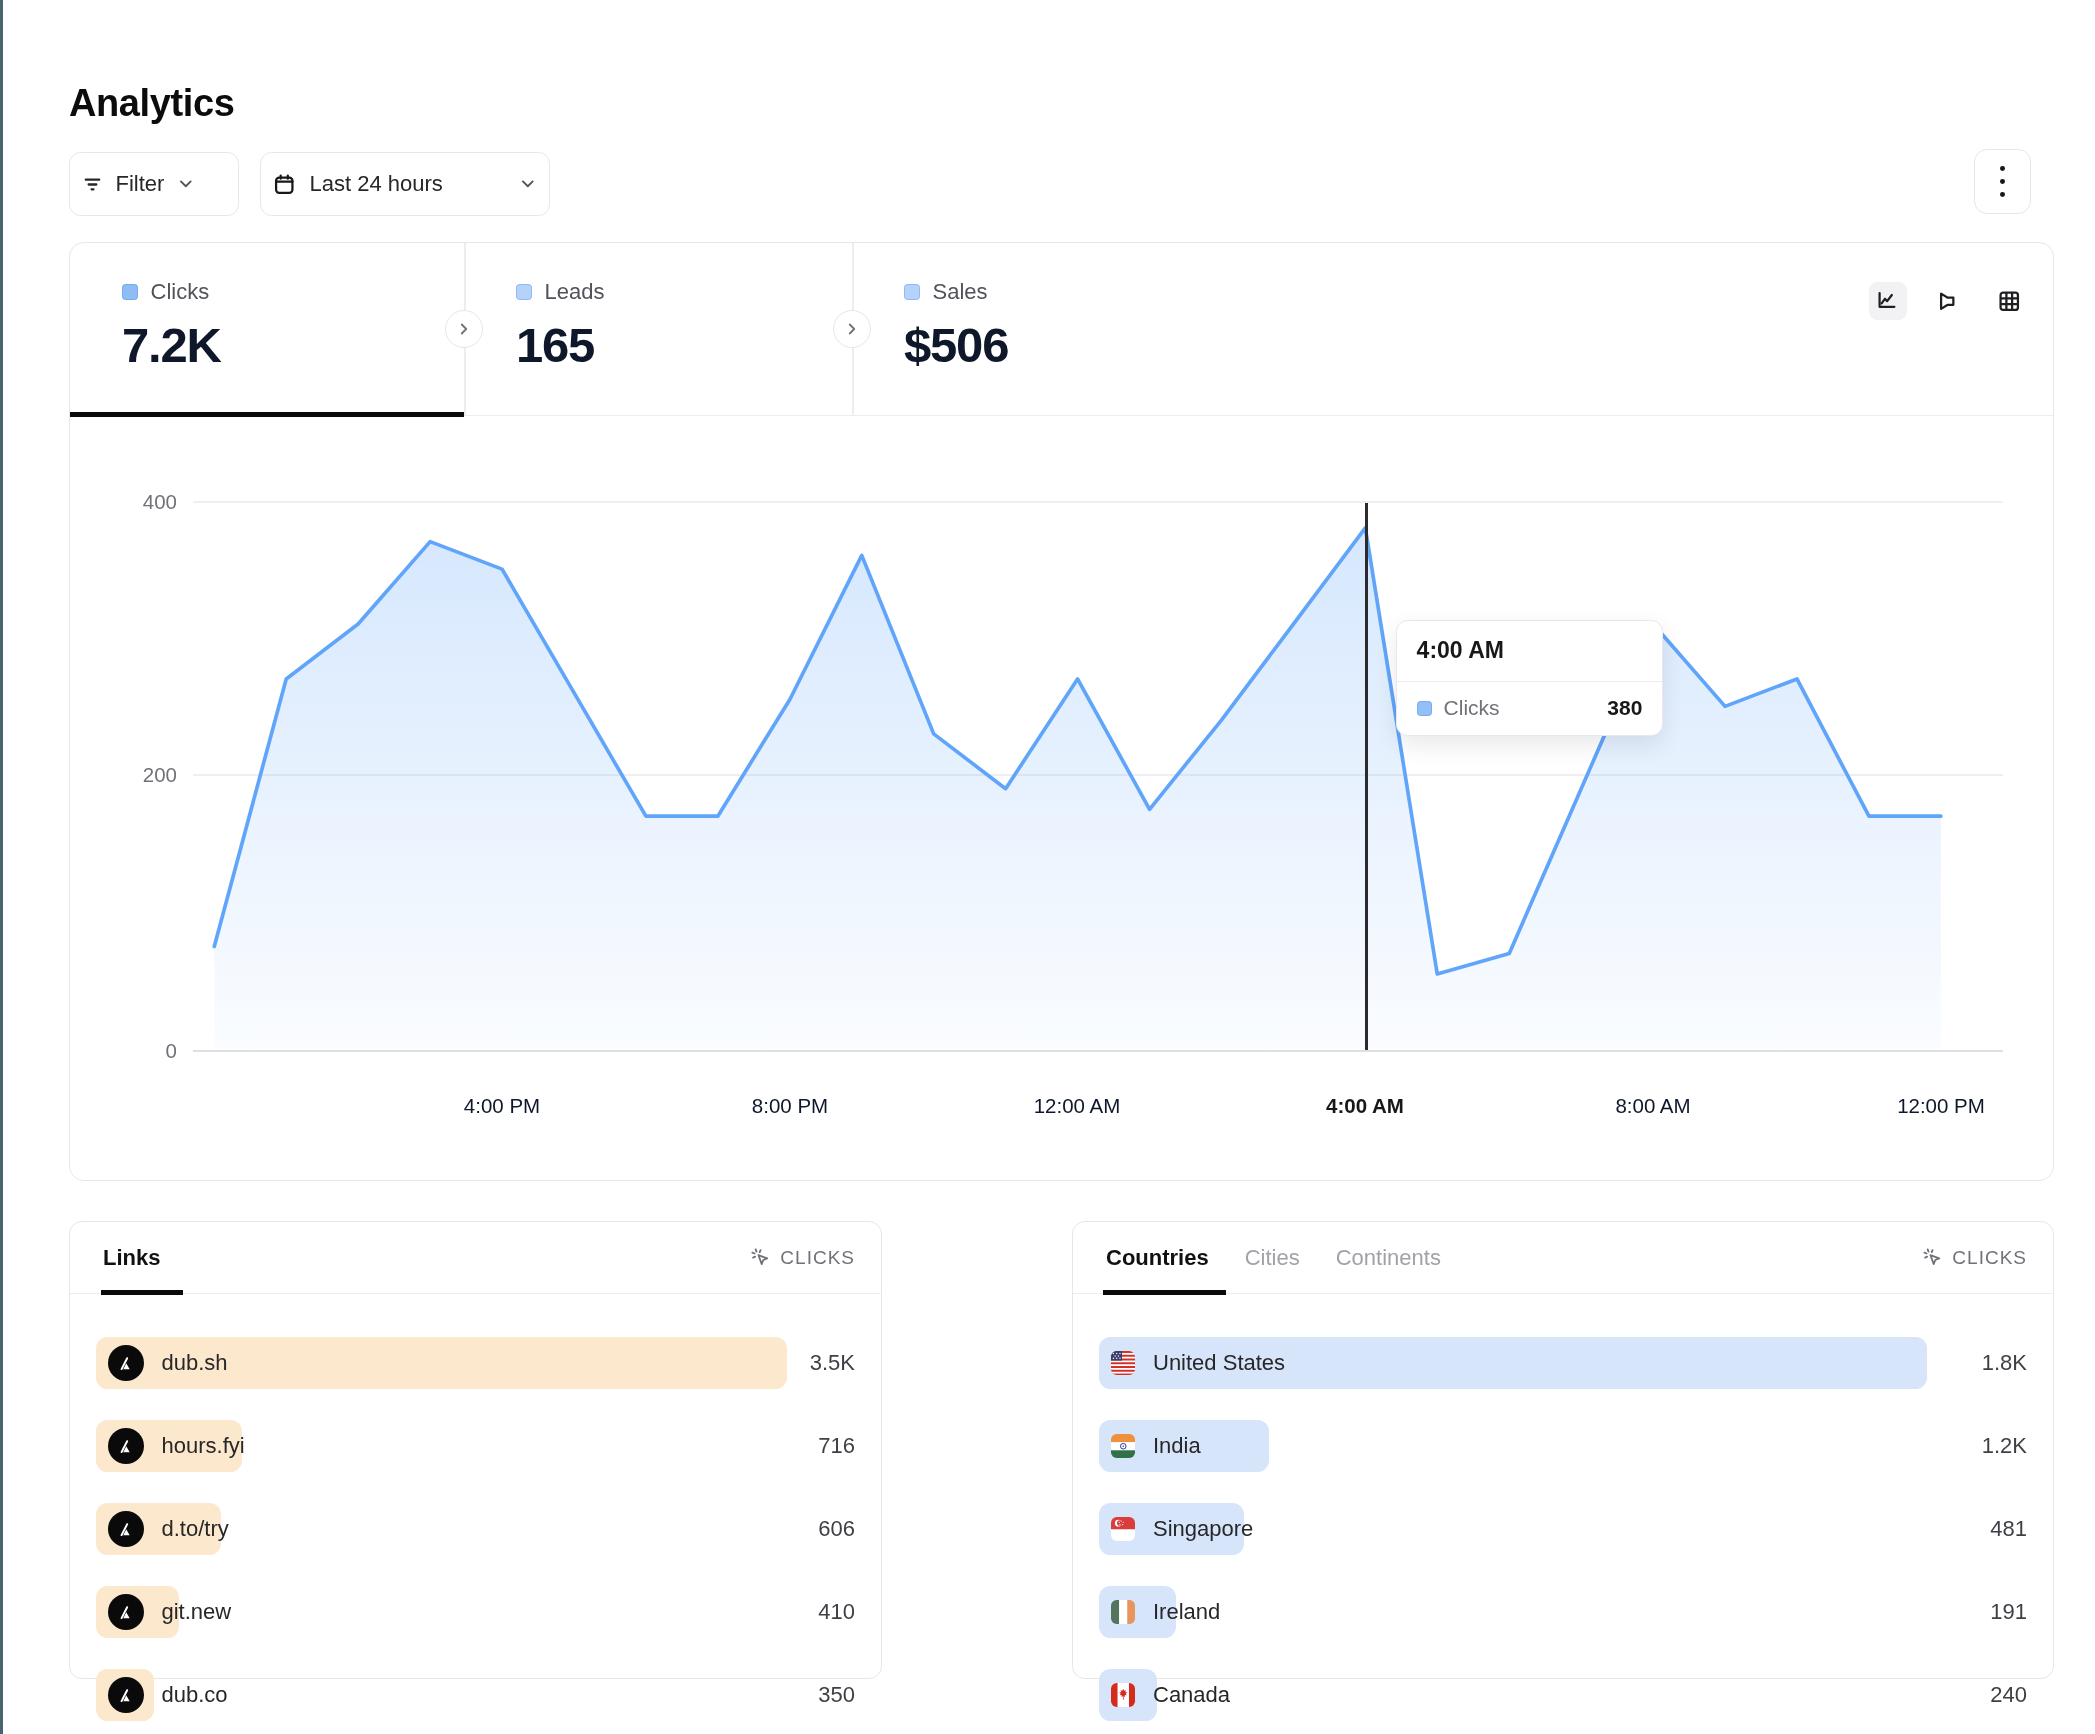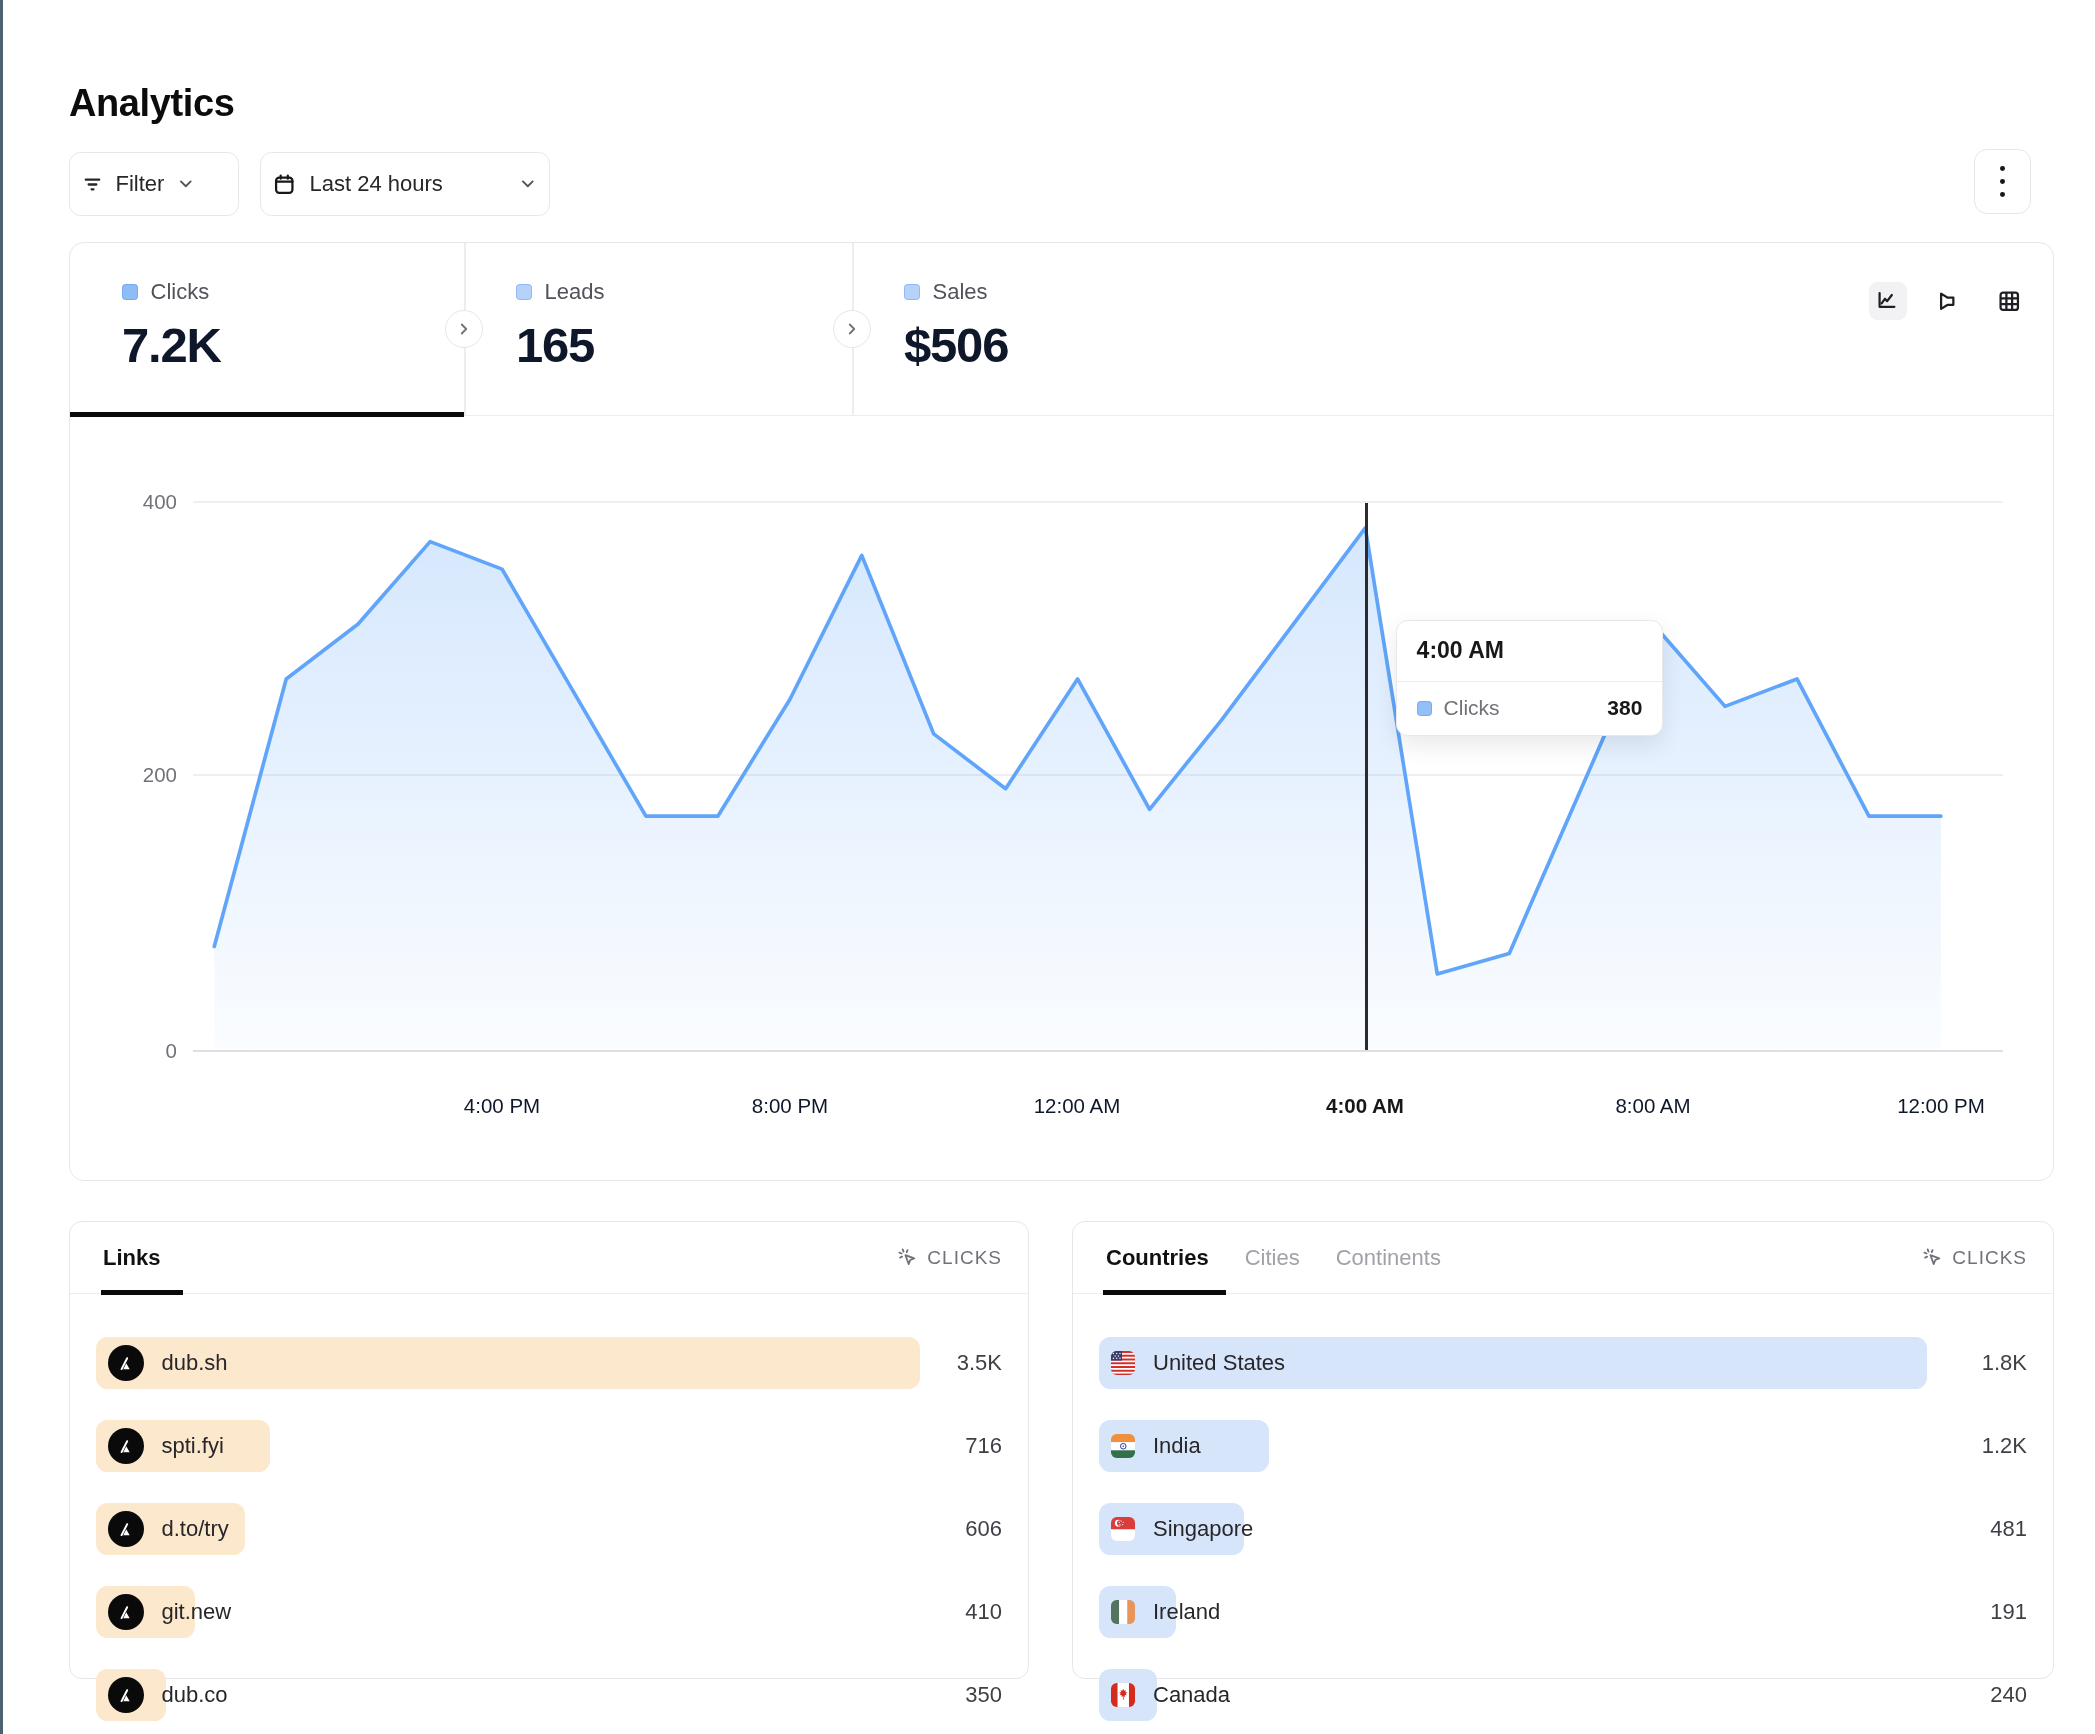--- a/index.html
+++ b/index.html
@@ -57,21 +57,21 @@
   
   .tooltip{position:absolute;left:1326px;top:377px;width:265px;background:#fff;border:1.6px solid #e8e8ea;border-radius:11.5px;box-shadow:0 8.2px 23px rgba(0,0,0,.09);z-index:5;}
   .tooltip-header{padding:16.4px 19.6px;font-size:23px;font-weight:600;color:#18181b;border-bottom:1.6px solid #ededef;}
   .tooltip-row{display:flex;align-items:center;gap:11.5px;padding:14.7px 19.6px;}
   .tt-sq{width:15.5px;height:15.5px;border-radius:4.1px;background:#92bff5;border:1.6px solid rgba(59,130,246,.30);box-sizing:border-box;}
   .tt-lbl{font-size:21px;color:#71717a;flex:1;}
   .tt-val{font-size:21px;font-weight:700;color:#18181b;}
 
   
   .panel{position:absolute;top:1221px;height:458px;border:1.6px solid #e7e7e9;border-radius:13px;box-sizing:border-box;background:#fff;}
-  .panel.links{left:69px;width:960px;}
+  .panel.links{left:69px;width:813px;}
   .panel.geo{left:1072px;width:982px;}
   .panel-header{position:absolute;left:0;top:0;right:0;height:72px;border-bottom:1.6px solid #ededef;display:flex;align-items:center;padding:0 26px 0 33px;box-sizing:border-box;gap:36px;}
   .panel-tab{font-size:22px;color:#a1a1aa;cursor:pointer;white-space:nowrap;}
   .panel-tab.active{color:#111113;font-weight:700;}
   .header-spacer{flex:1;}
   .metric-toggle{display:flex;align-items:center;gap:8.2px;cursor:pointer;}
   .metric-lbl{font-size:19px;letter-spacing:1px;color:#71717a;}
   .hdr-underline{position:absolute;bottom:-1.6px;height:4.9px;background:#0a0a0a;}
   .links .hdr-underline{left:31px;width:82px;}
   .geo .hdr-underline{left:29.5px;width:123px;}
@@ -268,21 +268,21 @@
 
     <div class="bar-row">
       <div class="bar-fill" style="width: 19.2%;"></div>
       <div class="row-content">
         <span class="favicon">
             <svg width="21" height="21" viewBox="0 0 32 32">
               <path d="M10 24.5L18.5 8" stroke="#fff" stroke-width="3" stroke-linecap="round" fill="none"></path>
               <path d="M17.2 15.5L22.3 24.8H12.6Z" fill="#fff"></path>
             </svg>
           </span>
-        <span class="row-label">spti.fyi</span>
+        <span class="row-label">hours.fyi</span>
       </div>
       <span class="row-value">716</span>
     </div>
 
     <div class="bar-row">
       <div class="bar-fill" style="width: 16.5%;"></div>
       <div class="row-content">
         <span class="favicon">
             <svg width="21" height="21" viewBox="0 0 32 32">
               <path d="M10 24.5L18.5 8" stroke="#fff" stroke-width="3" stroke-linecap="round" fill="none"></path>

